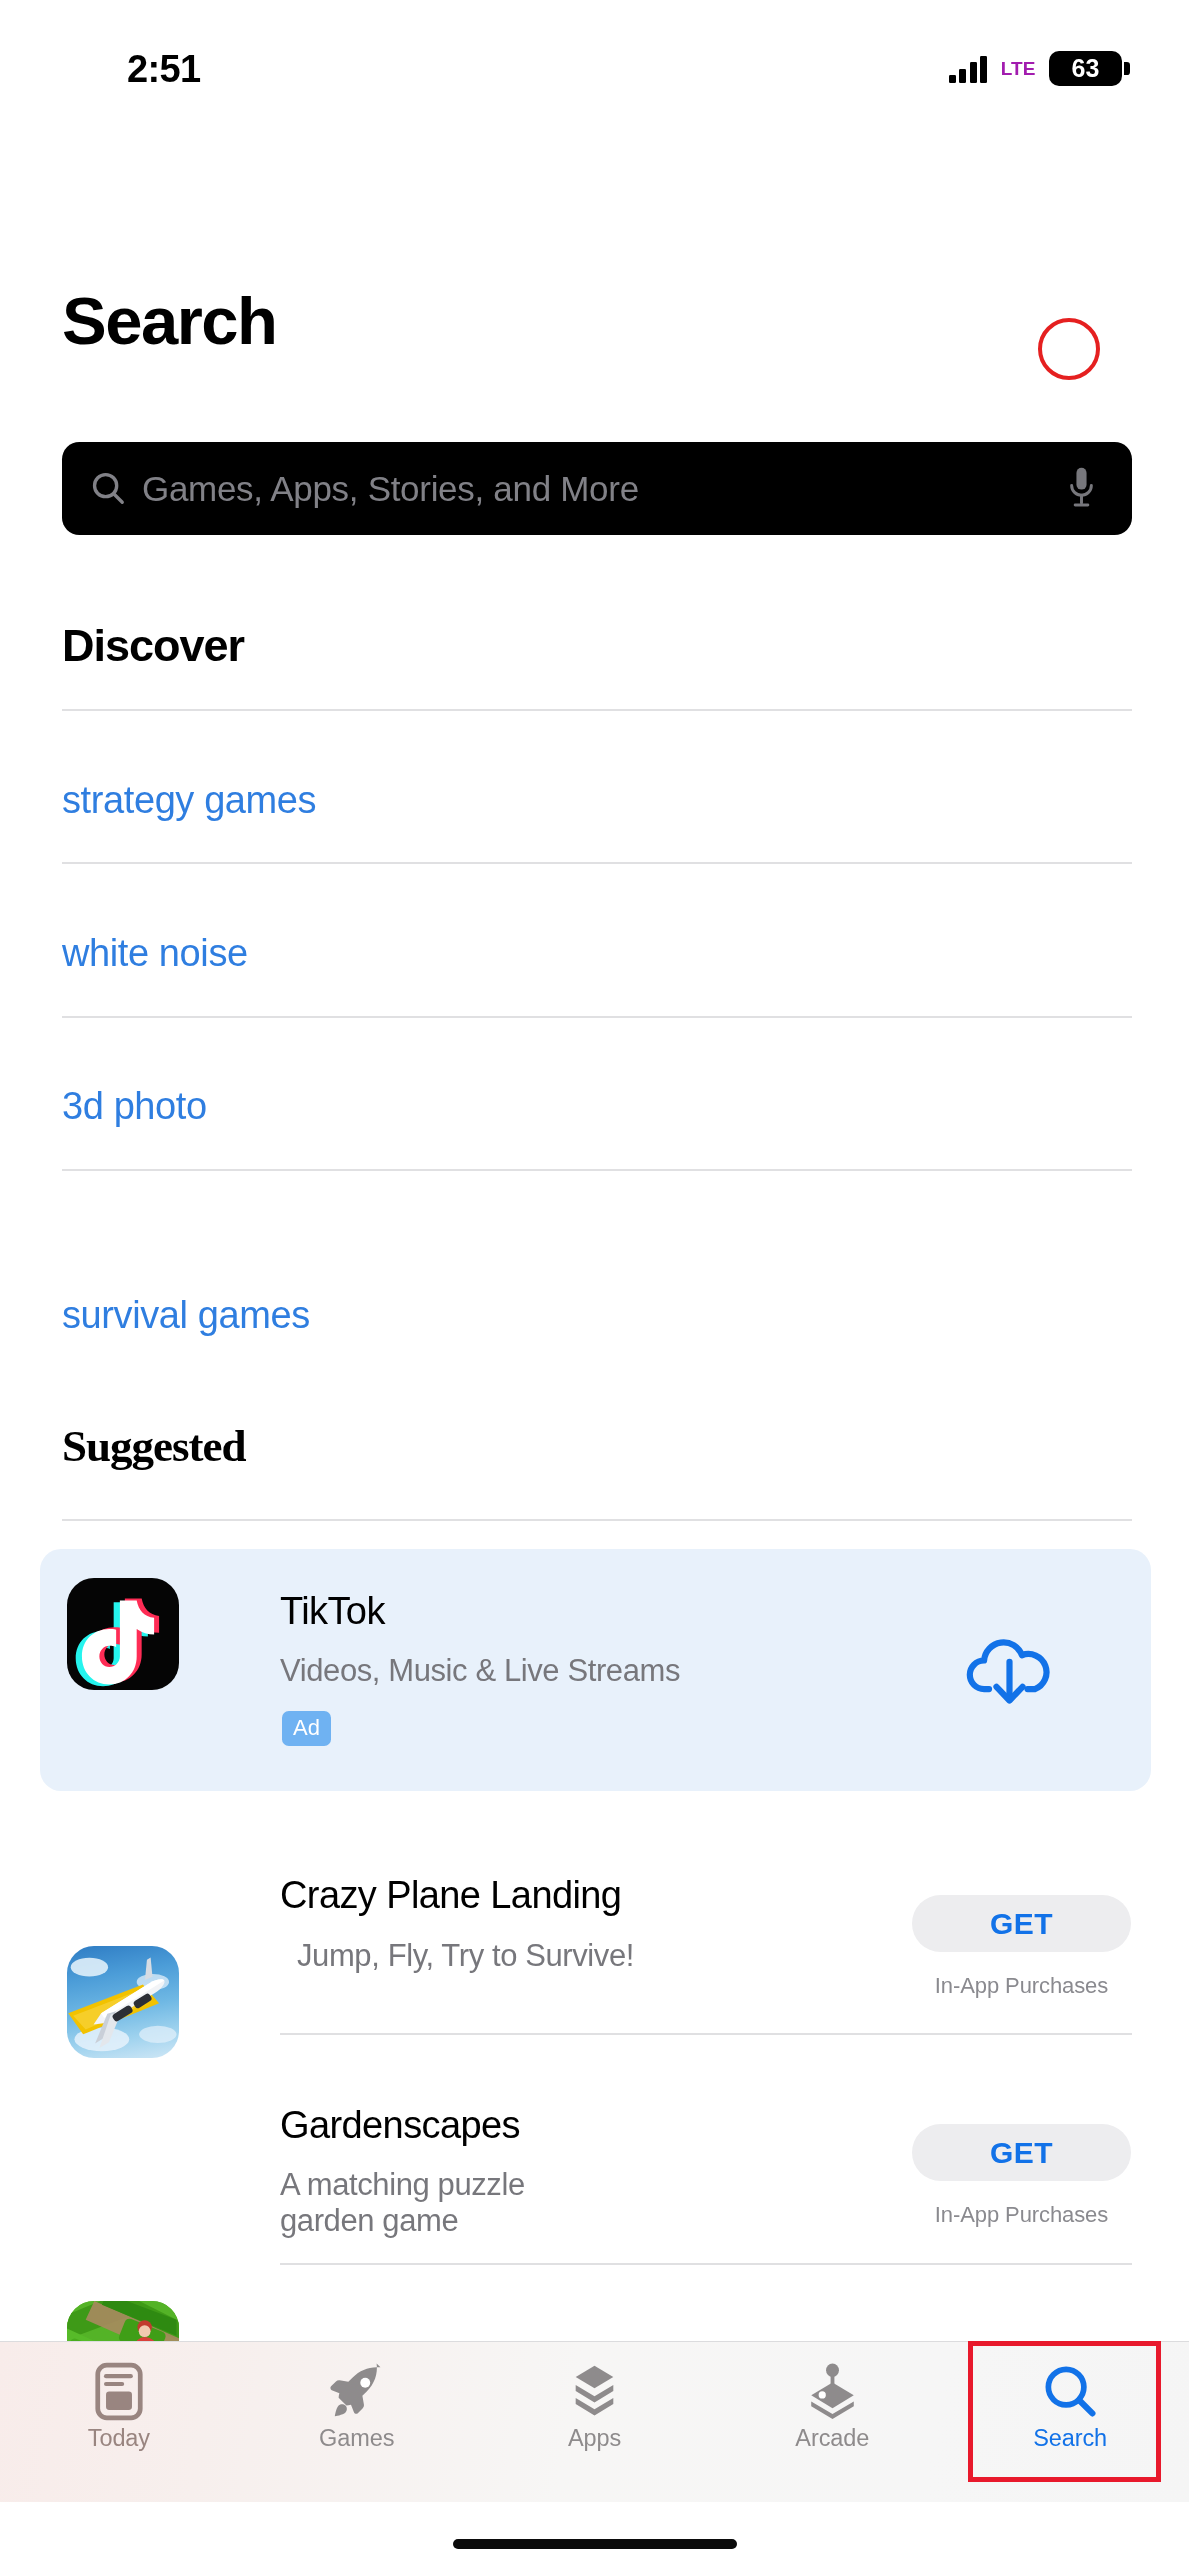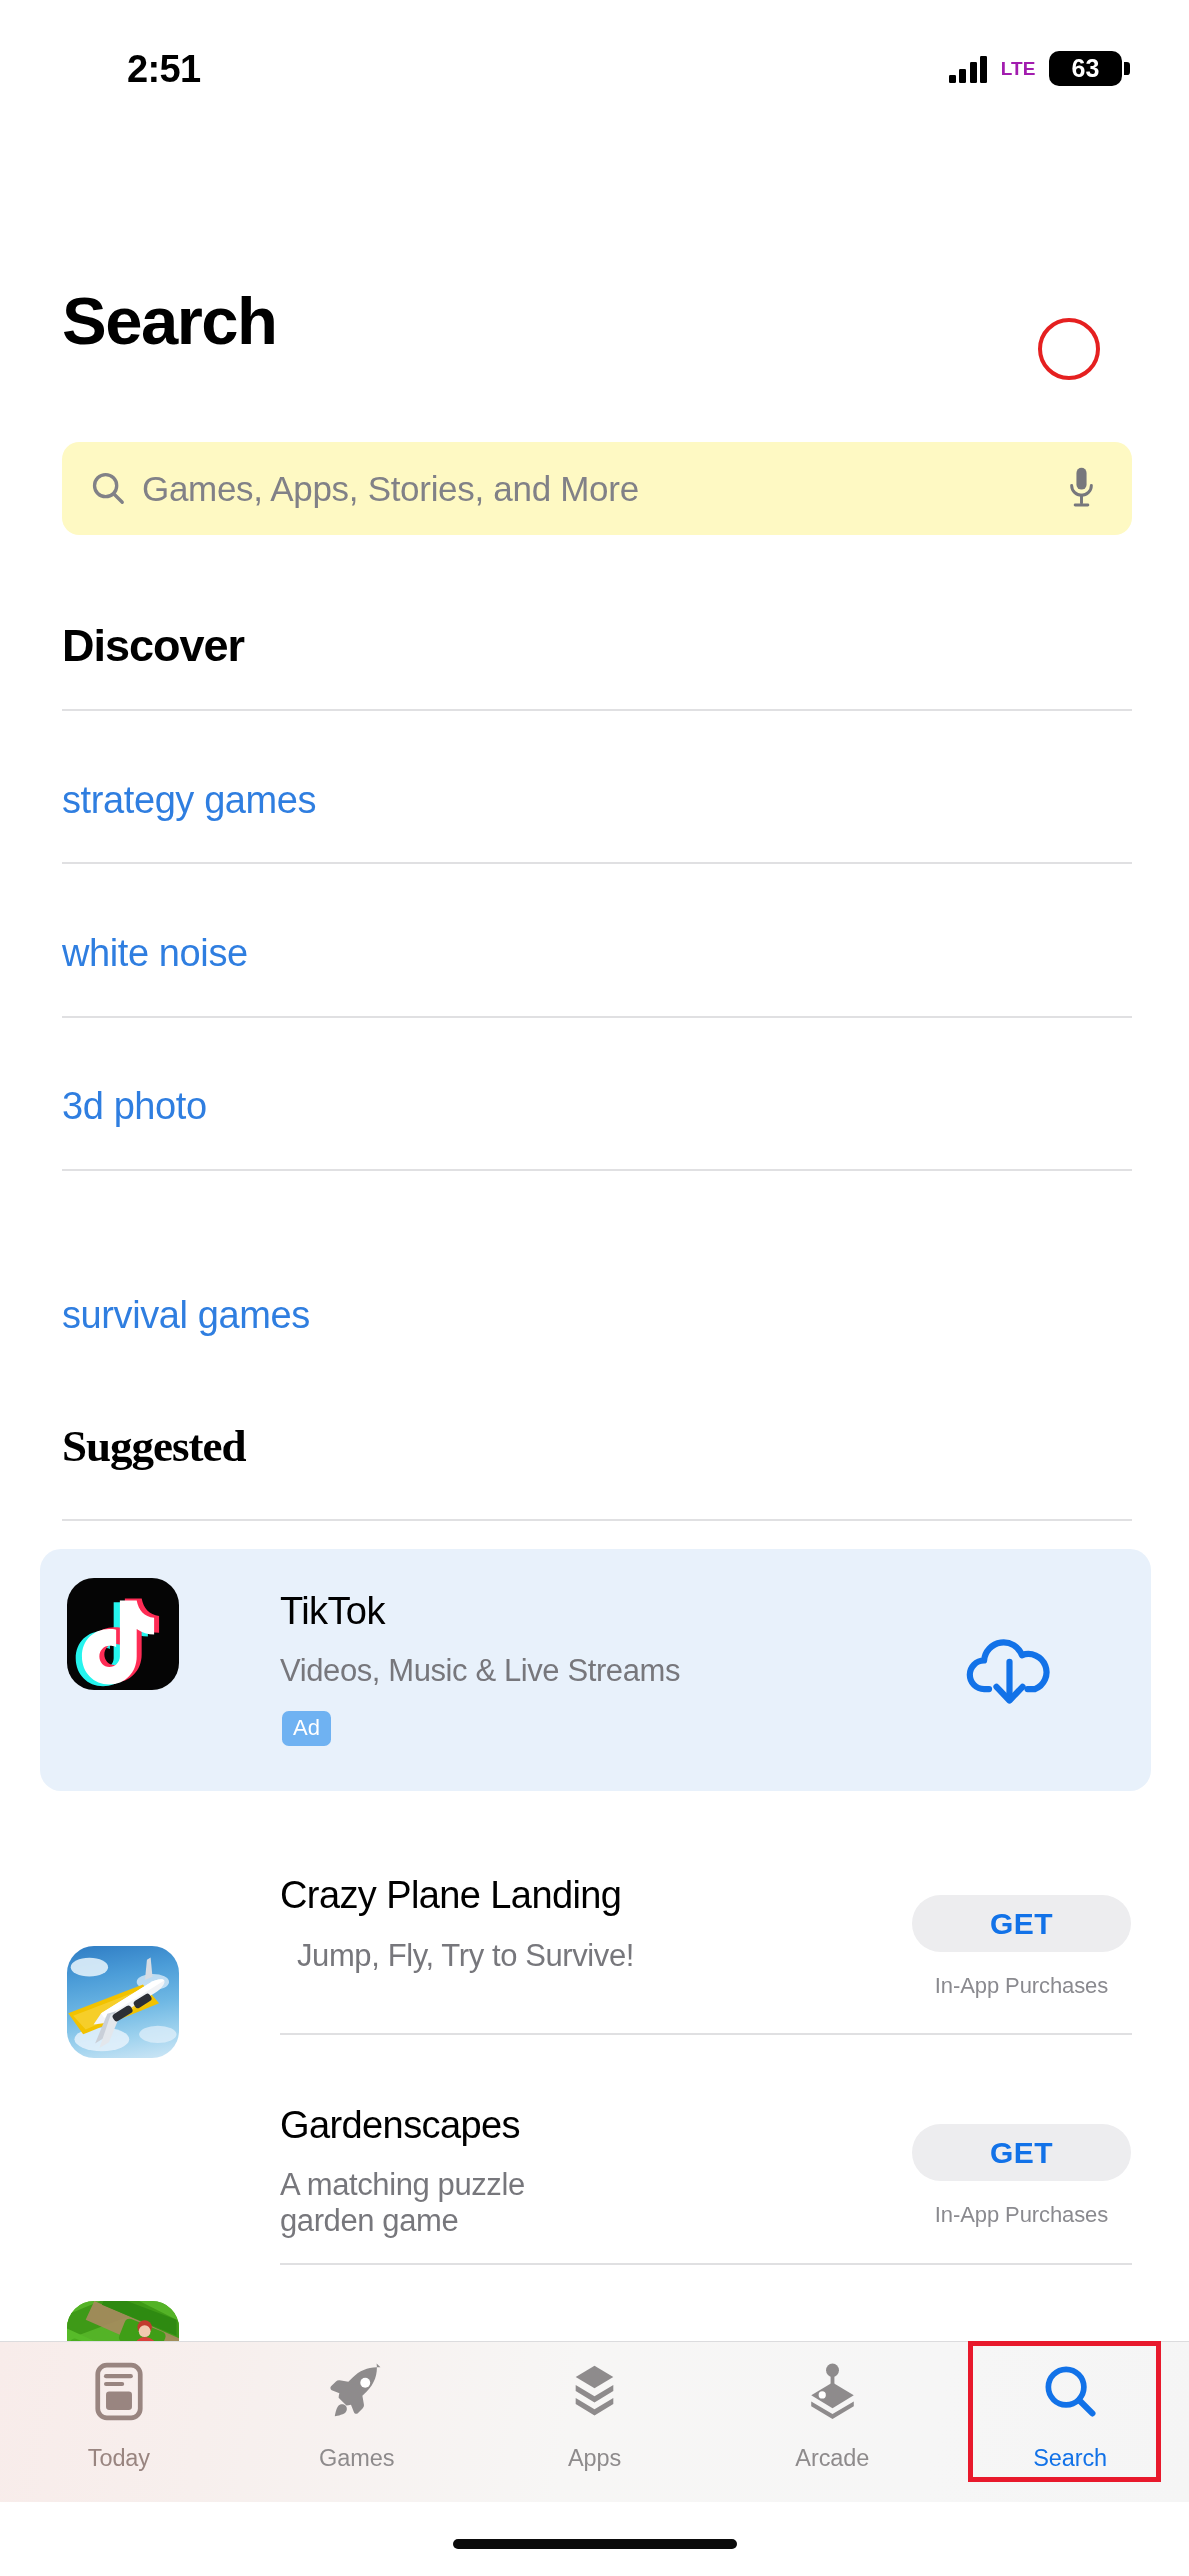--- a/index.html
+++ b/index.html
@@ -43,21 +43,21 @@
 
   
   .annot-circle{
     position:absolute; left:1038px; top:318px; width:62px; height:62px;
     border:4.3px solid #E52020; border-radius:50%; background:transparent;
   }
 
   
   .searchbar{
     position:absolute; left:62px; top:442px; width:1070px; height:93px;
-    background:#fef9c3; border-radius:17.3px;
+    background:#000000; border-radius:17.3px;
     display:flex; align-items:center;
   }
   .sb-glass{ margin-left:27px; flex:0 0 auto; }
   .sb-placeholder{
     margin-left:15px; font-size:35px; color:#818187; letter-spacing:-0.3px;
     flex:1 1 auto; white-space:nowrap;
   }
   .sb-mic{ margin-right:33px; flex:0 0 auto; }
 
   
@@ -127,21 +127,21 @@
     background:linear-gradient(100deg,#F8ECEA 0%,#F7EFED 18%,#F7F6F5 48%,#F6F6F6 78%,#F5F5F5 100%);
     border-top:1.9px solid #DCDCDE;
     display:flex;
   }
   .tab{
     flex:1 1 20%; display:flex; flex-direction:column;
     align-items:center; justify-content:flex-start; padding-top:20px;
   }
   .tab-ico{ height:59px; display:flex; align-items:center; justify-content:center; }
   .tab-label{
-    margin-top:26px; font-size:23.5px; letter-spacing:-0.1px; color:#8E8B8C; line-height:23.5px;
+    margin-top:6px; font-size:23.5px; letter-spacing:-0.1px; color:#8E8B8C; line-height:23.5px;
   }
   .tab.today .tab-label{ color:#998580; }
   .tab.active .tab-label{ color:#1272E8; }
 
   
   .annot-rect{
     position:absolute; left:968px; top:2341px; width:193px; height:141px;
     border:5.6px solid #E8192C; background:transparent; pointer-events:none;
   }
 

